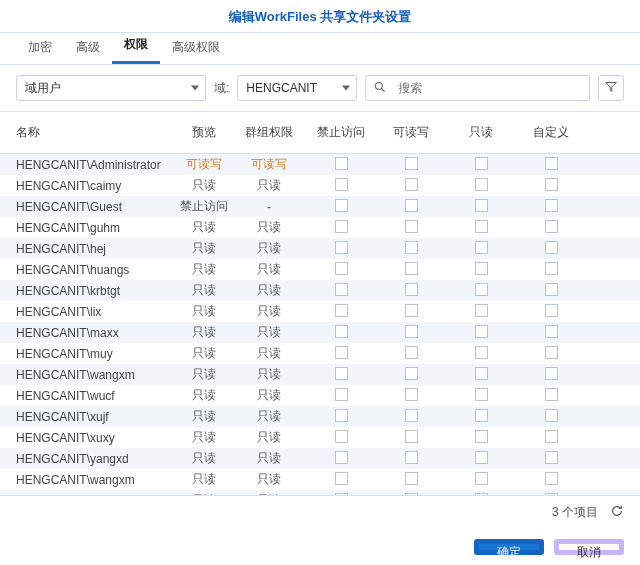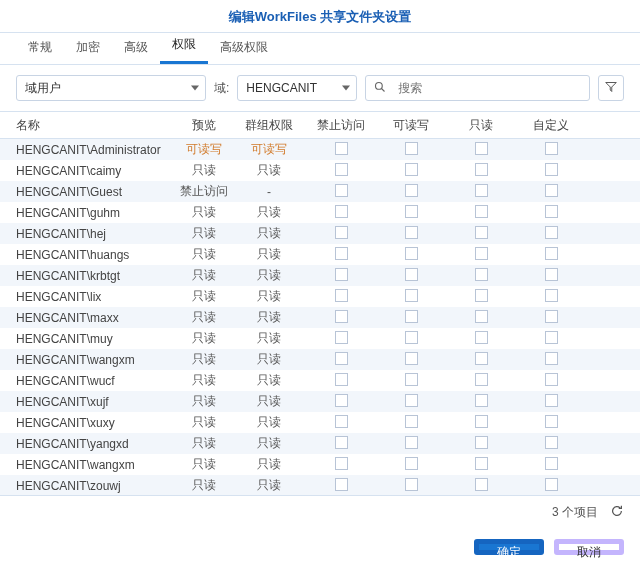--- a/index.html
+++ b/index.html
@@ -1,30 +1,30 @@
 <!DOCTYPE html>
 <html><head>
 <meta charset="utf-8">
 <style>
 * { margin: 0; padding: 0; box-sizing: border-box; font-family: "Microsoft YaHei", Arial, sans-serif; }
 body { background: #fff; font-size: 12px; color: #333; width: 640px; height: 565px; overflow: hidden; display: flex; flex-direction: column; }
 .title { text-align: center; color: #1a5fb4; font-weight: bold; font-size: 13px; padding: 8px 0 6px; border-bottom: 1px solid #d6e2f0; }
 .tabs { display: flex; border-bottom: 1px solid #d6e2f0; padding: 0 16px; height: 32px; align-items: flex-end; }
 .tab { padding: 8px 12px; color: #555; cursor: pointer; }
-.tab.active { font-weight: normal; color: #222; border-bottom: 3px solid #1976d2; }
+.tab.active { font-weight: bold; color: #222; border-bottom: 3px solid #1976d2; }
 .filters { display: flex; gap: 8px; padding: 10px 16px; align-items: center; }
 .select-box { position: relative; height: 26px; border: 1px solid #c8d4e4; border-radius: 3px; display: flex; align-items: center; padding: 0 24px 0 8px; background: #fff; color: #333; }
 .select-box.scope { flex: 0 0 190px; }
 .select-box.domain { flex: 0 0 120px; }
 .select-box .caret { position: absolute; right: 6px; top: 50%; transform: translateY(-50%); width: 0; height: 0; border-left: 4px solid transparent; border-right: 4px solid transparent; border-top: 5px solid #666; }
 .dom-label { margin-left: auto; color: #555; }
 .search-box { flex: 1; height: 26px; border: 1px solid #c8d4e4; border-radius: 3px; display: flex; align-items: center; padding: 0 8px; gap: 12px; }
 .search-box input { border: none; outline: none; flex: 1; font-size: 12px; }
 .icon-btn { width: 26px; height: 26px; border: 1px solid #c8d4e4; border-radius: 3px; display: flex; align-items: center; justify-content: center; background: #fff; cursor: pointer; color: #555; }
-.table-head { display: flex; padding: 0 16px; height: 28px; align-items: center; border-top: 1px solid #d6e2f0; border-bottom: 1px solid #d6e2f0; color: #444; font-size: 12px; background: #fff; }
+.table-head { display: flex; padding: 0 16px; height: 43px; align-items: center; border-top: 1px solid #d6e2f0; border-bottom: 1px solid #d6e2f0; color: #444; font-size: 12px; background: #fff; }
 .c-name { flex: 0 0 160px; }
 .c-prev { flex: 0 0 56px; text-align: center; }
 .c-grp { flex: 0 0 74px; text-align: center; }
 .c-chk { flex: 0 0 70px; text-align: center; }
 .table-body { overflow-y: auto; flex: 1; }
 .row { display: flex; padding: 0 16px; height: 21px; align-items: center; font-size: 12px; color: #444; }
 .row:nth-child(odd) { background: #f2f6fb; }
 .row:nth-child(even) { background: #fff; }
 .pv-rw { color: #d17a2a; }
 .pv-ro, .pv-deny { color: #555; }
@@ -34,21 +34,20 @@
 .btn { min-width: 70px; height: 16px; border-radius: 3px; border: 5px solid #c4b5fd; background: #fff; color: #333; cursor: pointer; font-size: 12px; }
 .btn.primary { background: #1976d2; border-color: #1565c0; color: #fff; }
 .mag, .funnel, .refresh { font-family: sans-serif; }
 </style>
 </head>
 <body>
 
 <div class="title">编辑WorkFiles 共享文件夹设置</div>
 
 <div class="tabs" id="tabs">
-    <div class="tab">常规</div>
     <div class="tab">加密</div>
     <div class="tab">高级</div>
     <div class="tab active">权限</div>
     <div class="tab">高级权限</div>
   </div>
 
 <div class="filters">
   <div class="select-box scope">
     <span>域用户</span>
     <span class="caret"></span>

